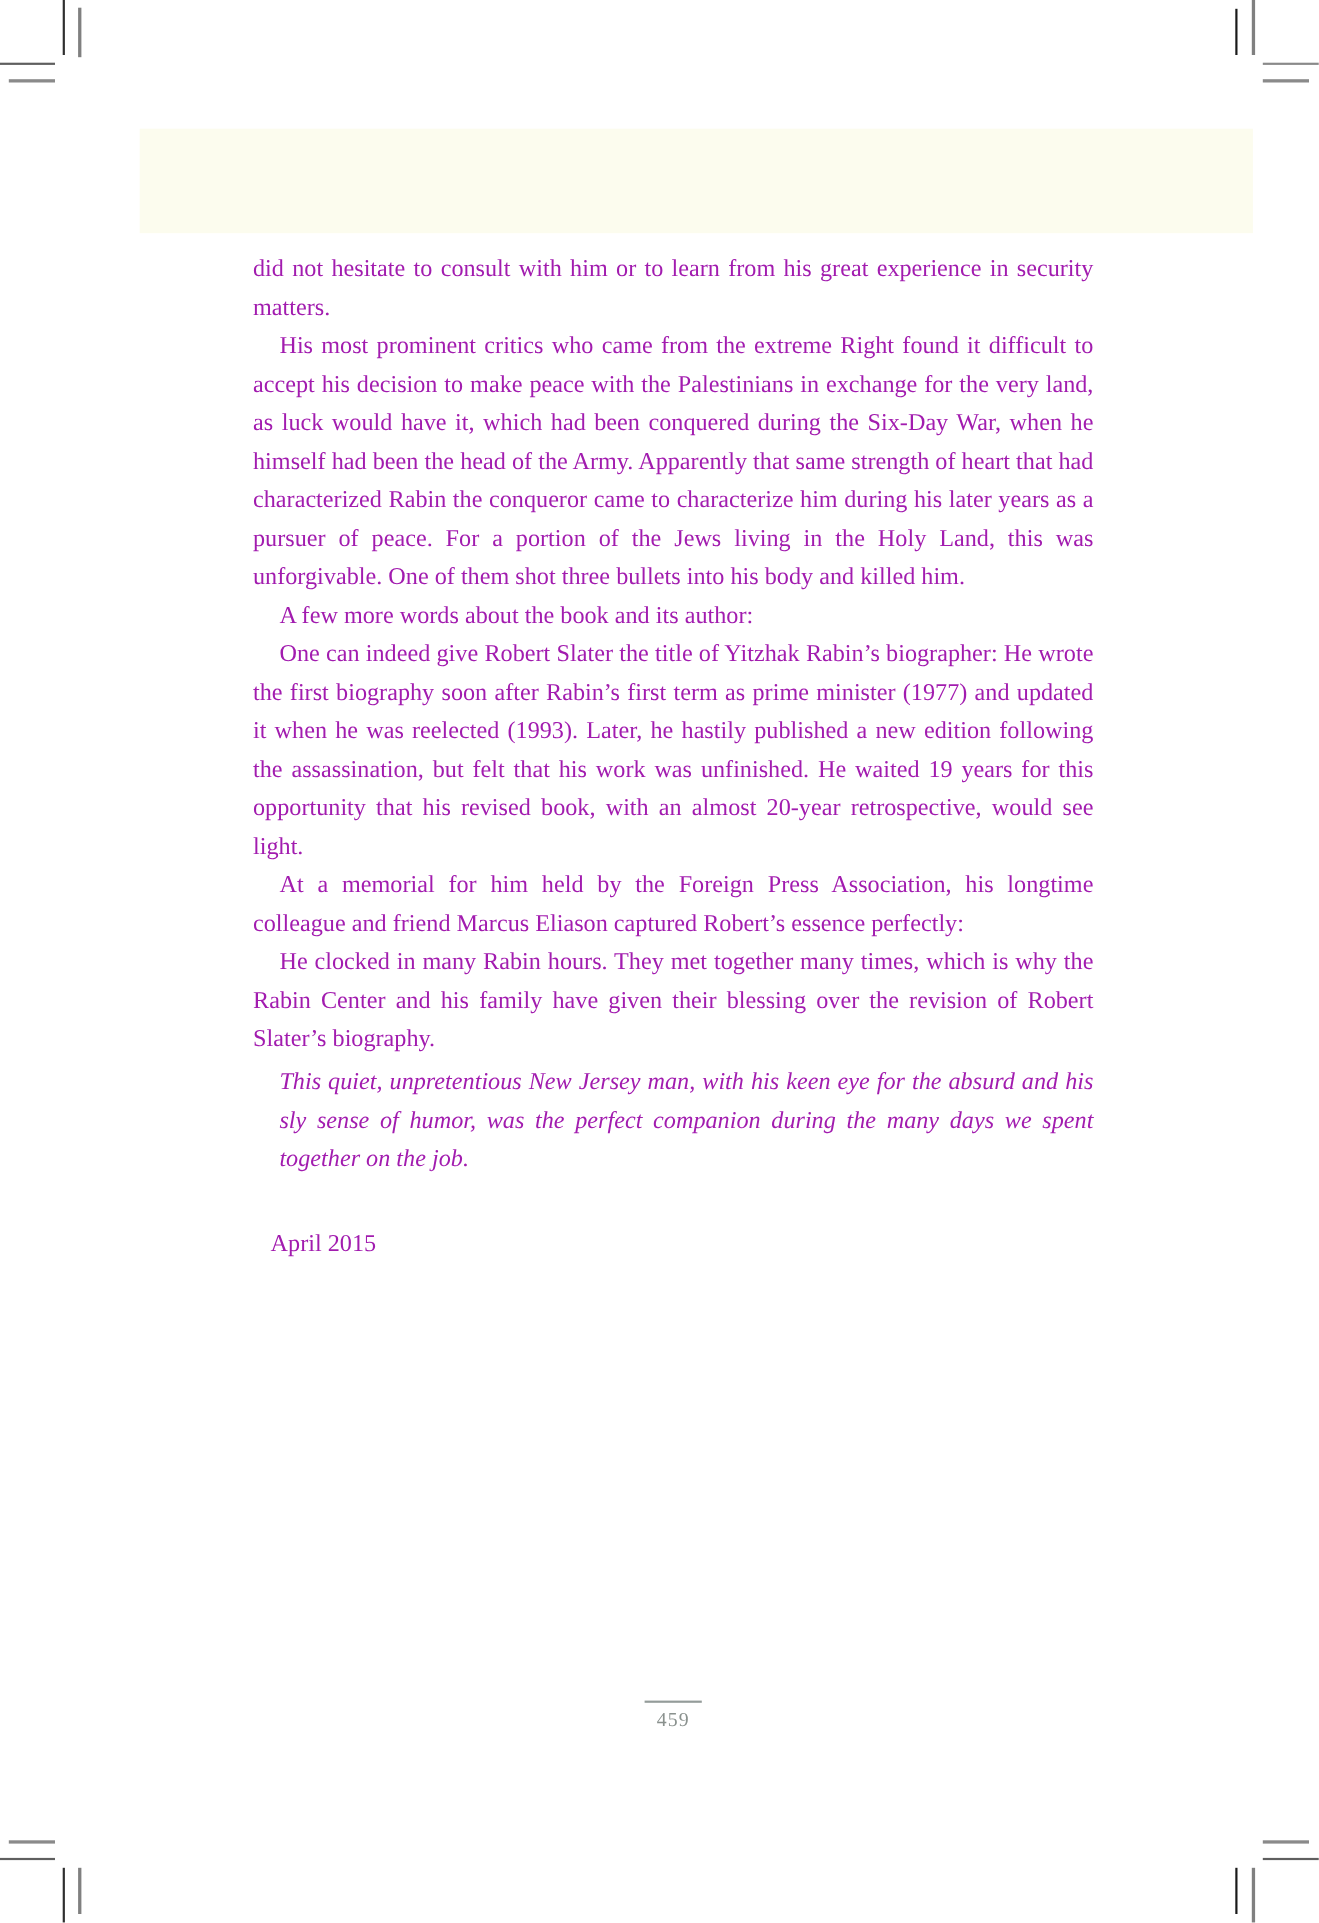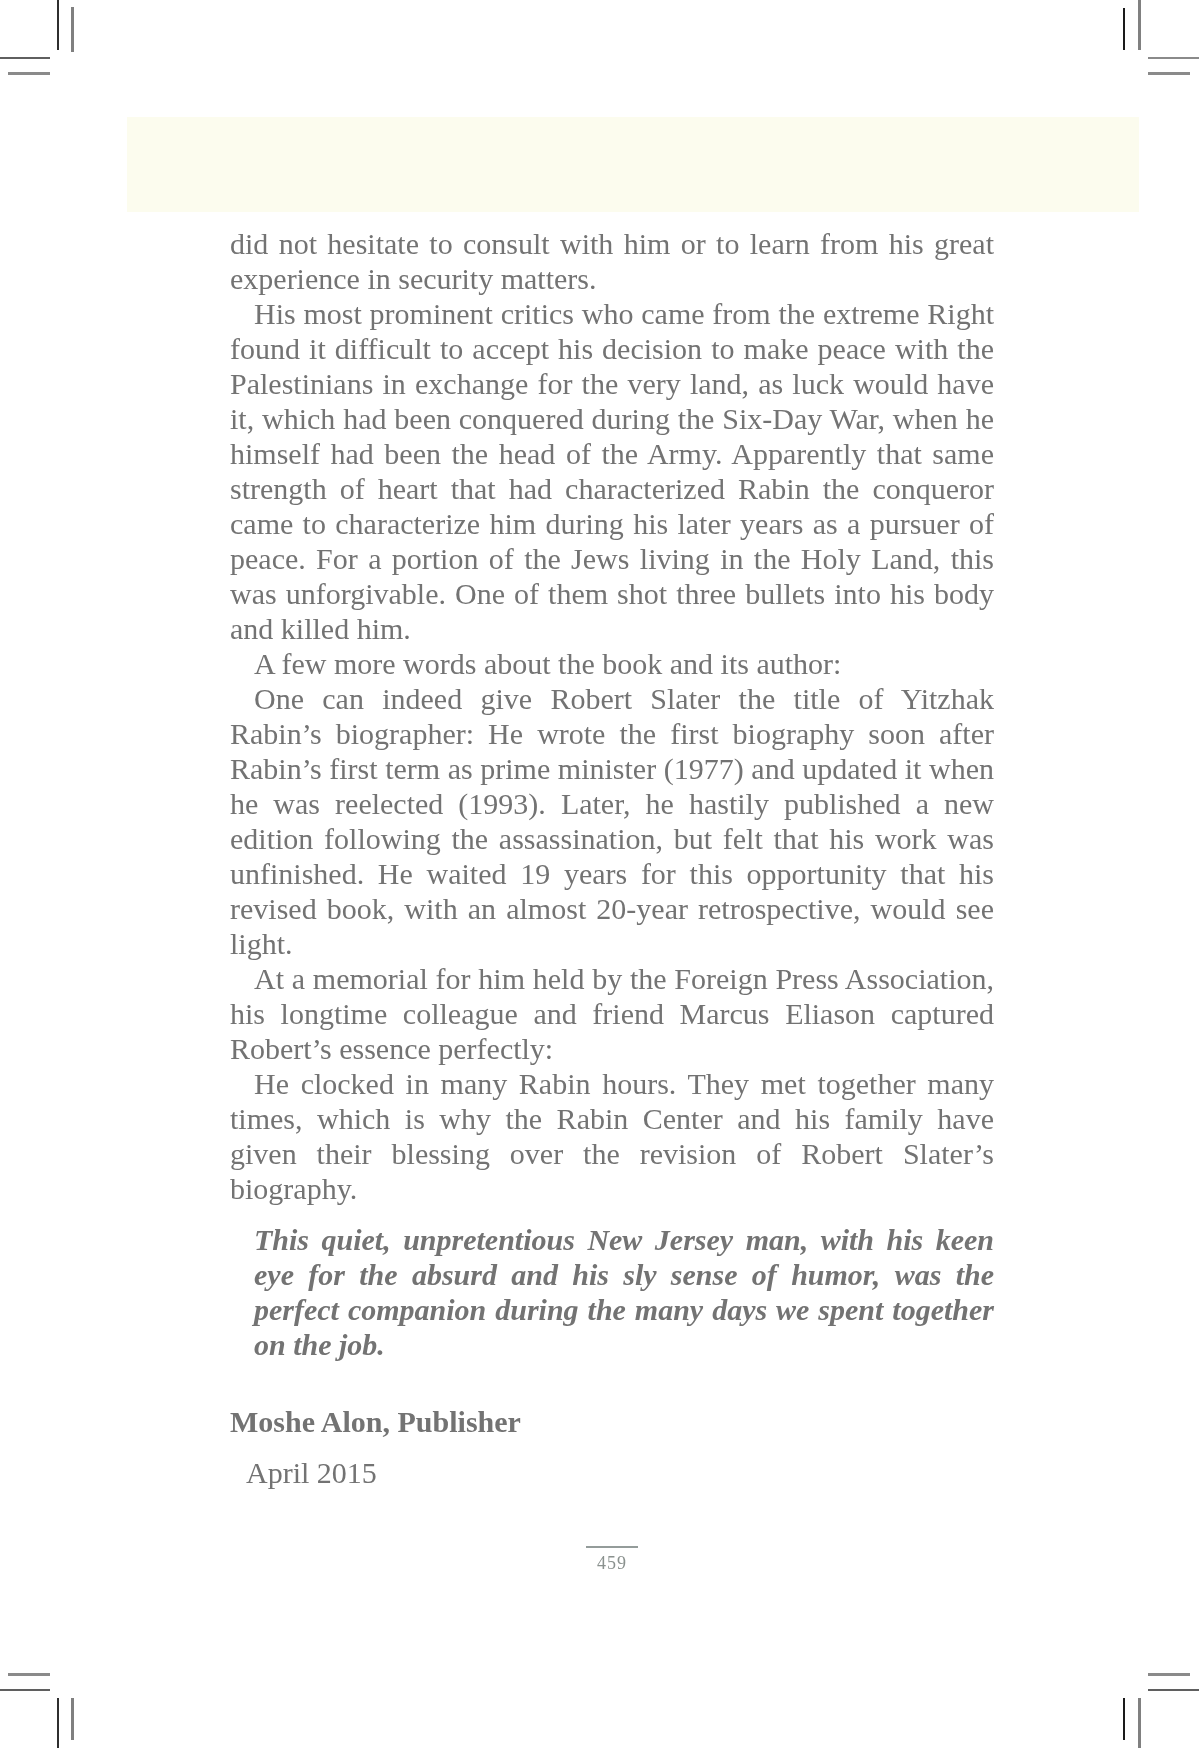--- a/index.html
+++ b/index.html
@@ -21,32 +21,31 @@
     height: 95px;
     background: #FCFCEE;
   }
 
   
   .text-block {
     position: absolute;
     left: 230px;
     top: 226px;
     width: 764px;
-    font-size: 30px;
+    font-size: 22px;
     line-height: 35px;
-    color: #737373;
+    color: #a21caf;
   }
   .para { margin: 0; text-align: justify; }
   .para.indent { text-indent: 24px; }
   .para.quote {
     font-style: italic;
     margin-left: 24px;
-    margin-top: 16px;
+    margin-top: 4px;
     margin-bottom: 4px;
-    font-weight: bold;
   }
   .para.space-before { margin-top: 35px; }
 
   .signature { margin-top: 42px; }
   .sig-name { margin: 0; font-weight: bold; }
   .sig-date { margin: 16px; }
 
   
   .footer {
     position: absolute;
@@ -122,21 +121,20 @@
         <p class="para">did not hesitate to consult with him or to learn from his great experience in security matters.</p>
         <p class="para indent">His most prominent critics who came from the extreme Right found it difficult to accept his decision to make peace with the Palestinians in exchange for the very land, as luck would have it, which had been conquered during the Six-Day War, when he himself had been the head of the Army. Apparently that same strength of heart that had characterized Rabin the conqueror came to characterize him during his later years as a pursuer of peace. For a portion of the Jews living in the Holy Land, this was unforgivable. One of them shot three bullets into his body and killed him.</p>
         <p class="para indent">A few more words about the book and its author:</p>
         <p class="para indent">One can indeed give Robert Slater the title of Yitzhak Rabin’s biographer: He wrote the first biography soon after Rabin’s first term as prime minister (1977) and updated it when he was reelected (1993). Later, he hastily published a new edition following the assassination, but felt that his work was unfinished. He waited 19 years for this opportunity that his revised book, with an almost 20-year retrospective, would see light.</p>
         <p class="para indent">At a memorial for him held by the Foreign Press Association, his longtime colleague and friend Marcus Eliason captured Robert’s essence perfectly:</p>
         <p class="para indent">He clocked in many Rabin hours. They met together many times, which is why the Rabin Center and his family have given their blessing over the revision of Robert Slater’s biography.</p>
         <p class="para quote">This quiet, unpretentious New Jersey man, with his keen eye for the absurd and his sly sense of humor, was the perfect companion during the many days we spent together on the job.</p>
       </div>
 
     <div class="signature">
-      <p class="sig-name">Moshe Alon, Publisher</p>
       <p class="sig-date">April 2015</p>
     </div>
   </main>
 
   <div class="footer">
     <div class="pn-rule"></div>
     <div class="page-number">459</div>
   </div>
 
 </div>

